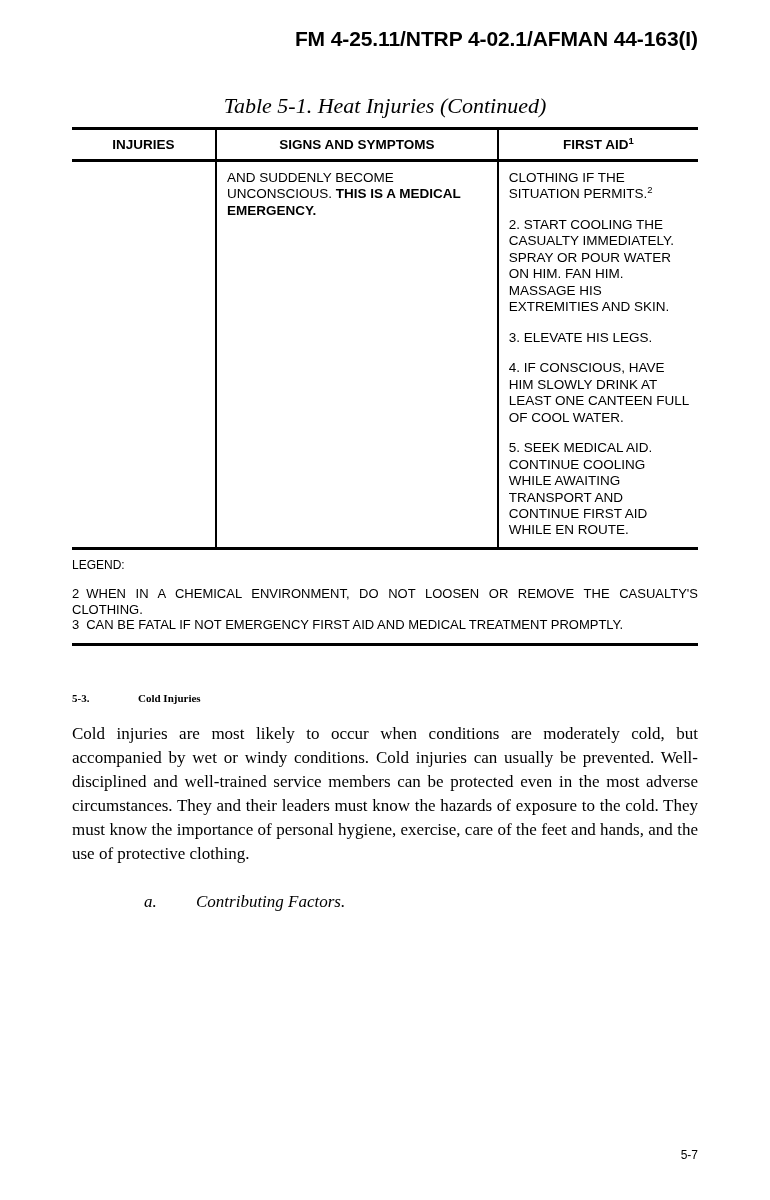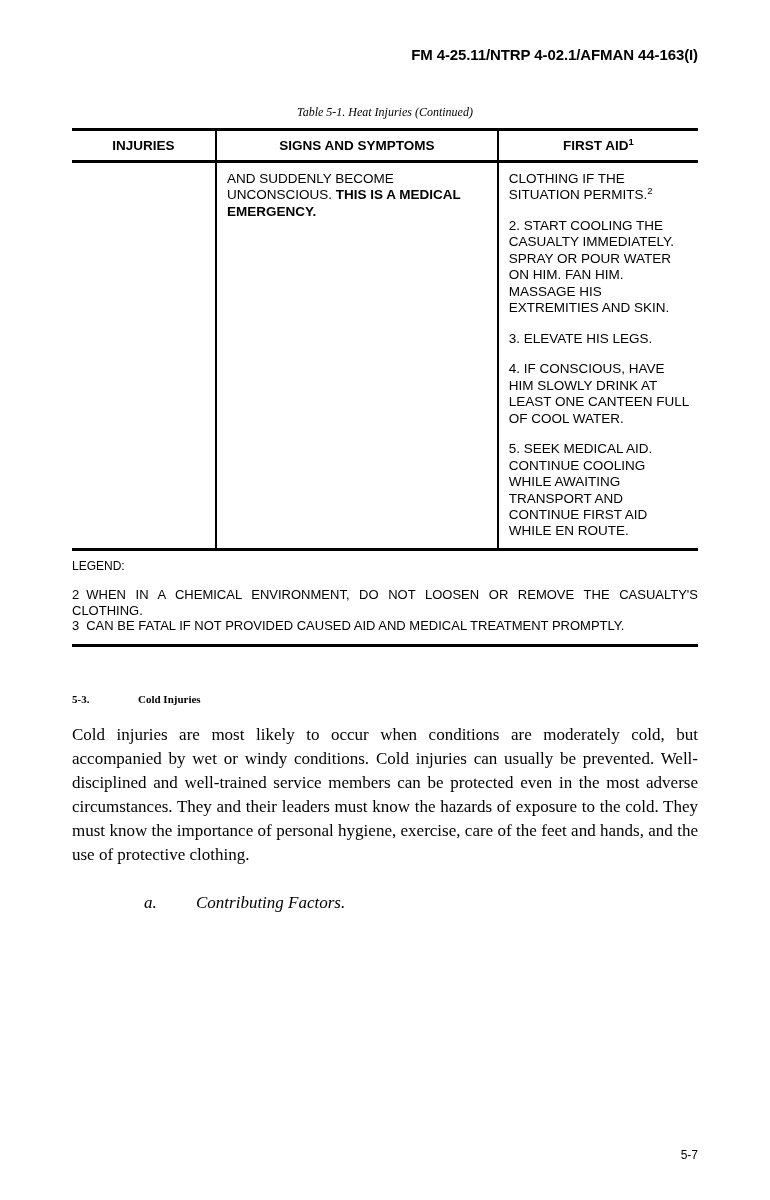--- a/index.html
+++ b/index.html
@@ -19,28 +19,28 @@
     position: relative;
     width: 770px;
     height: 1200px;
     box-sizing: border-box;
     padding: 0 72px;
   }
   .running-head {
     text-align: right;
     font-family: "Liberation Sans", sans-serif;
     font-weight: bold;
-    font-size: 15px;
+    font-size: 21px;
     letter-spacing: -0.1px;
-    padding-top: 46px;
+    padding-top: 27px;
   }
   .table-caption {
     text-align: center;
     font-family: "Liberation Serif", serif;
-    font-size: 12px;
+    font-size: 22px;
     font-style: italic;
     margin-top: 42px;
     margin-bottom: 8px;
   }
   table.heat {
     width: 100%;
     border-collapse: collapse;
     table-layout: fixed;
   }
   table.heat col.c1 { width: 23%; }
@@ -176,21 +176,21 @@
       </tr>
     </tbody>
   </table>
 
   <div class="legend-box">
     <div class="legend-title">LEGEND:</div>
     <div class="legend-note">
       <span class="num">2</span><span>WHEN IN A CHEMICAL ENVIRONMENT, DO NOT LOOSEN OR REMOVE THE CASUALTY'S CLOTHING.</span>
     </div>
     <div class="legend-note">
-      <span class="num">3</span><span>CAN BE FATAL IF NOT PROVIDED CAUSED AID AND MEDICAL TREATMENT PROMPTLY.</span>
+      <span class="num">3</span><span>CAN BE FATAL IF NOT EMERGENCY FIRST AID AND MEDICAL TREATMENT PROMPTLY.</span>
     </div>
   </div>
 
   <div class="section-head">
     <span class="num">5-3.</span><span>Cold Injuries</span>
   </div>
 
   <div class="body-par">Cold injuries are most likely to occur when conditions are moderately cold, but accompanied by wet or windy conditions.  Cold injuries can usually be prevented.   Well-disciplined and well-trained service members can be protected even in the most adverse circumstances.  They and their leaders must know the hazards of exposure to the cold.  They must know the importance of personal hygiene, exercise, care of the feet and hands, and the use of protective clothing.</div>
 
   <div class="sub-head">

